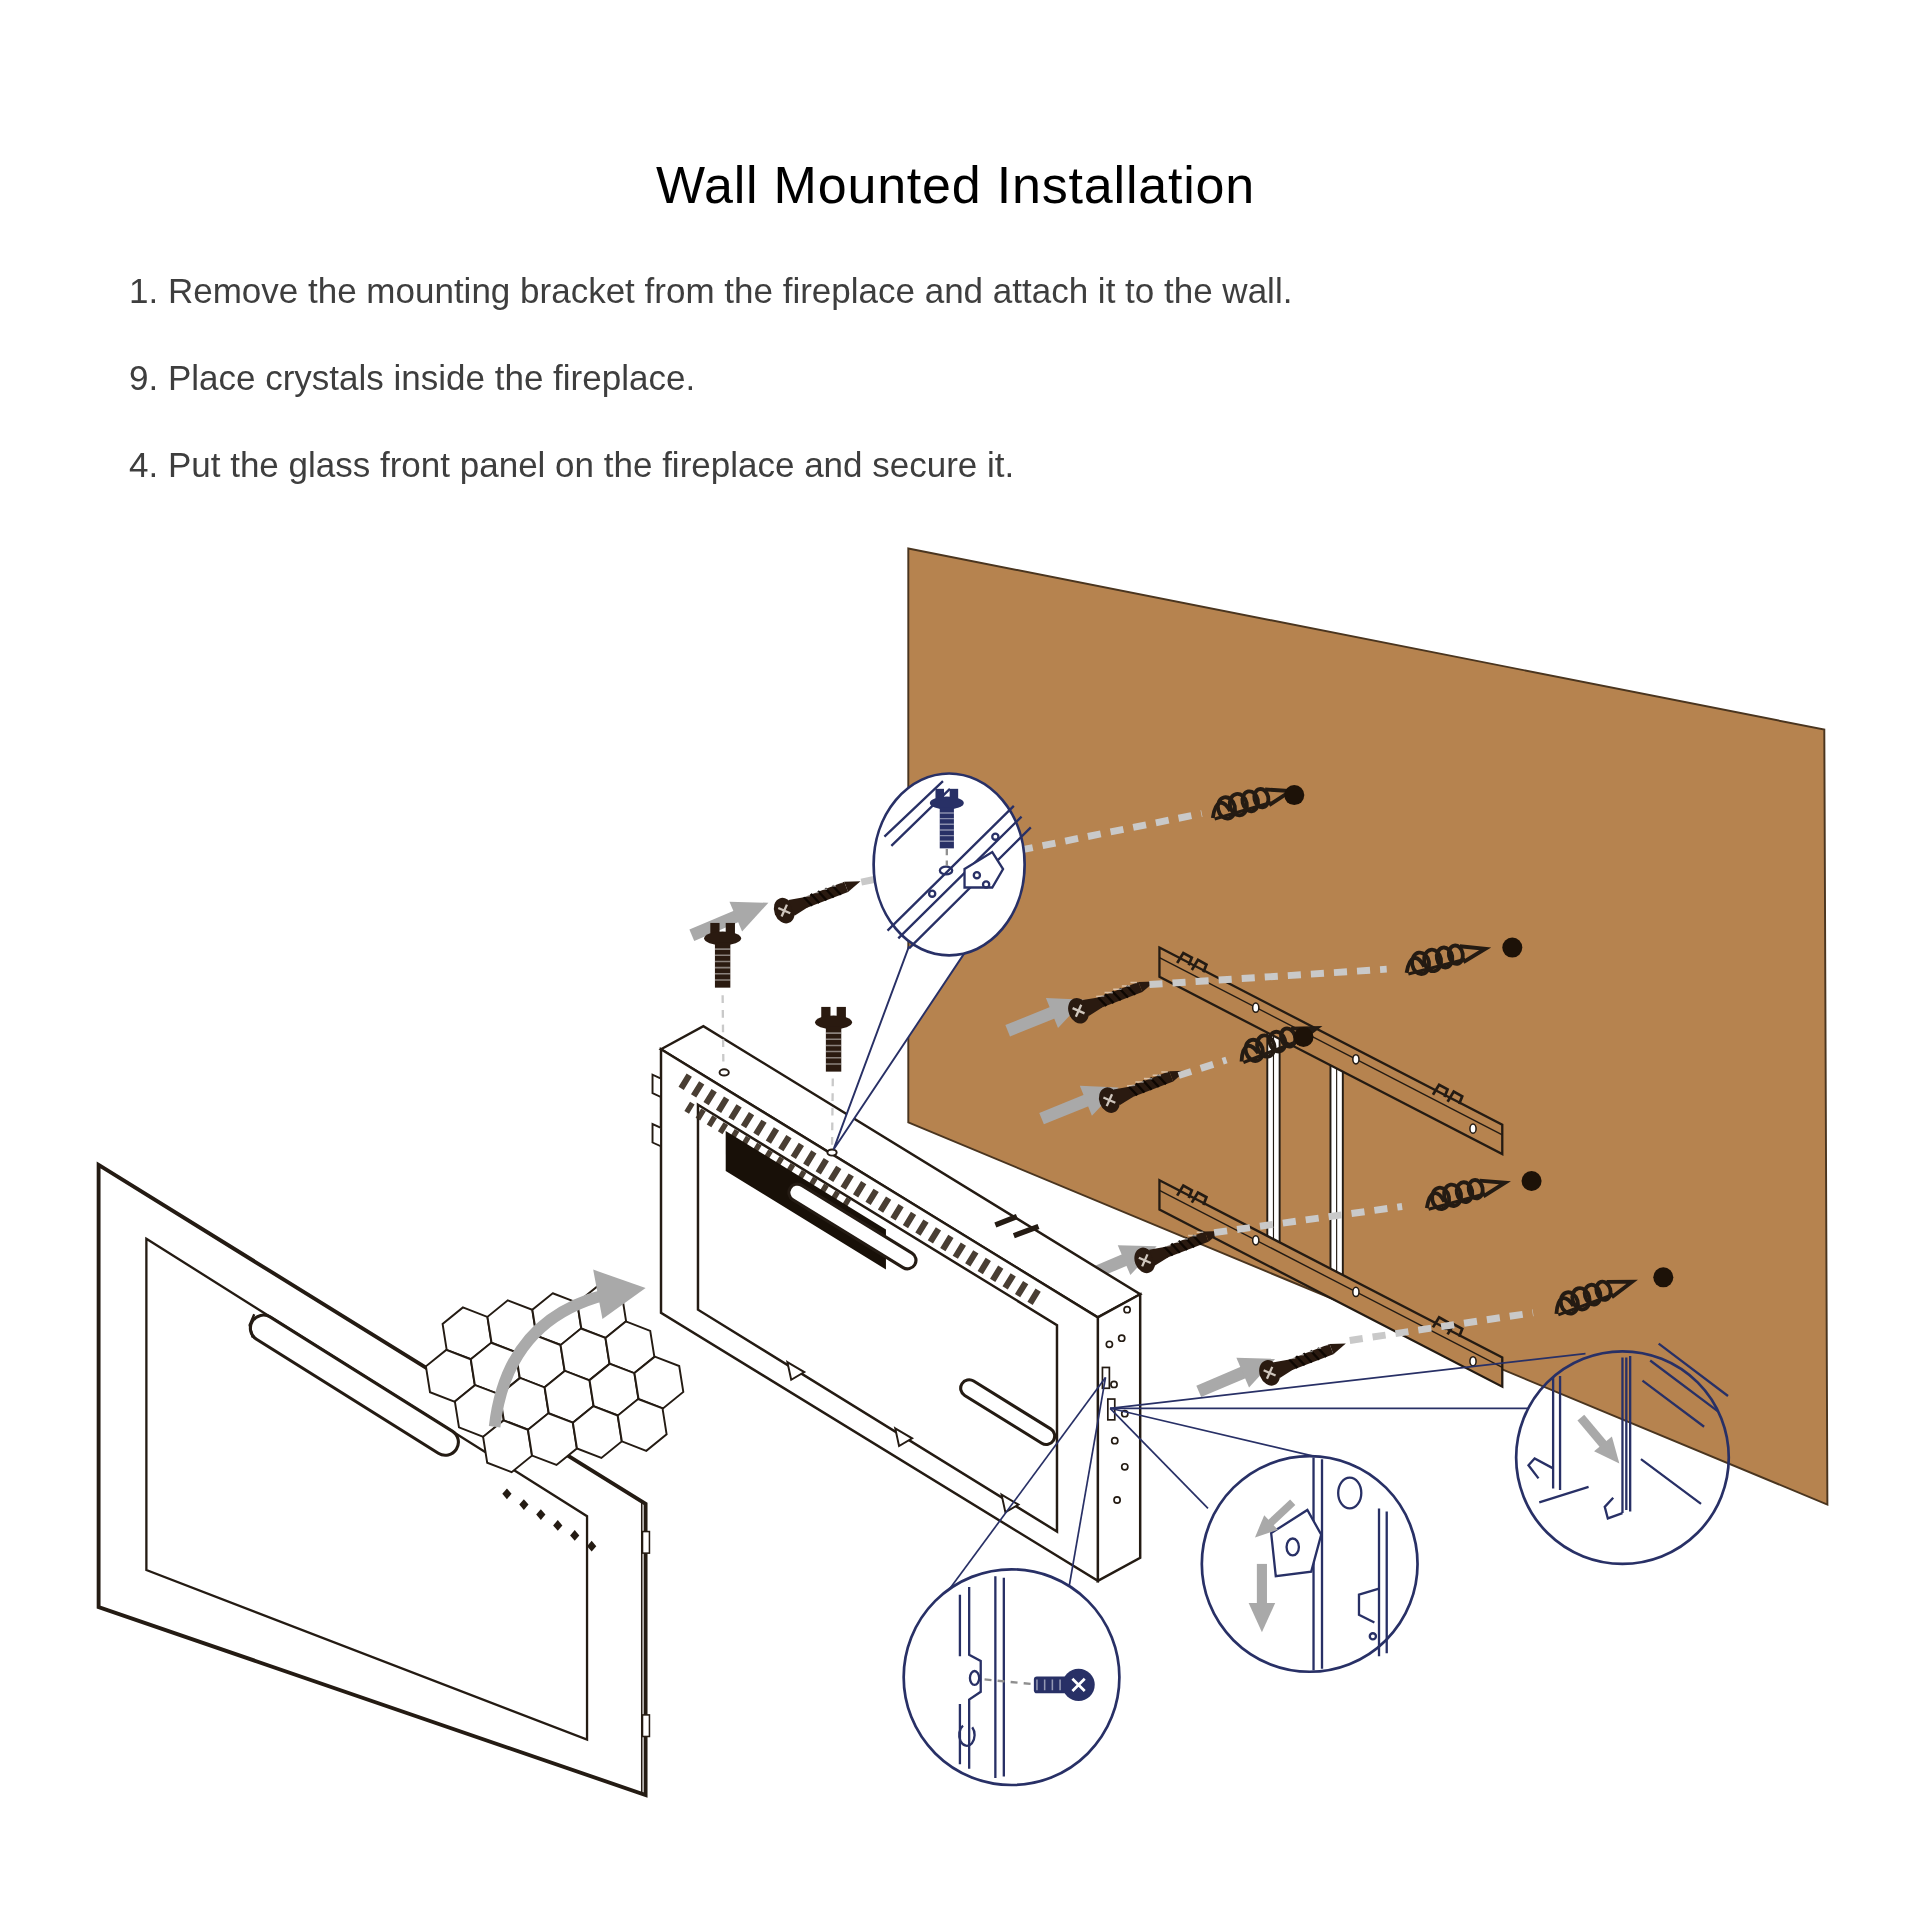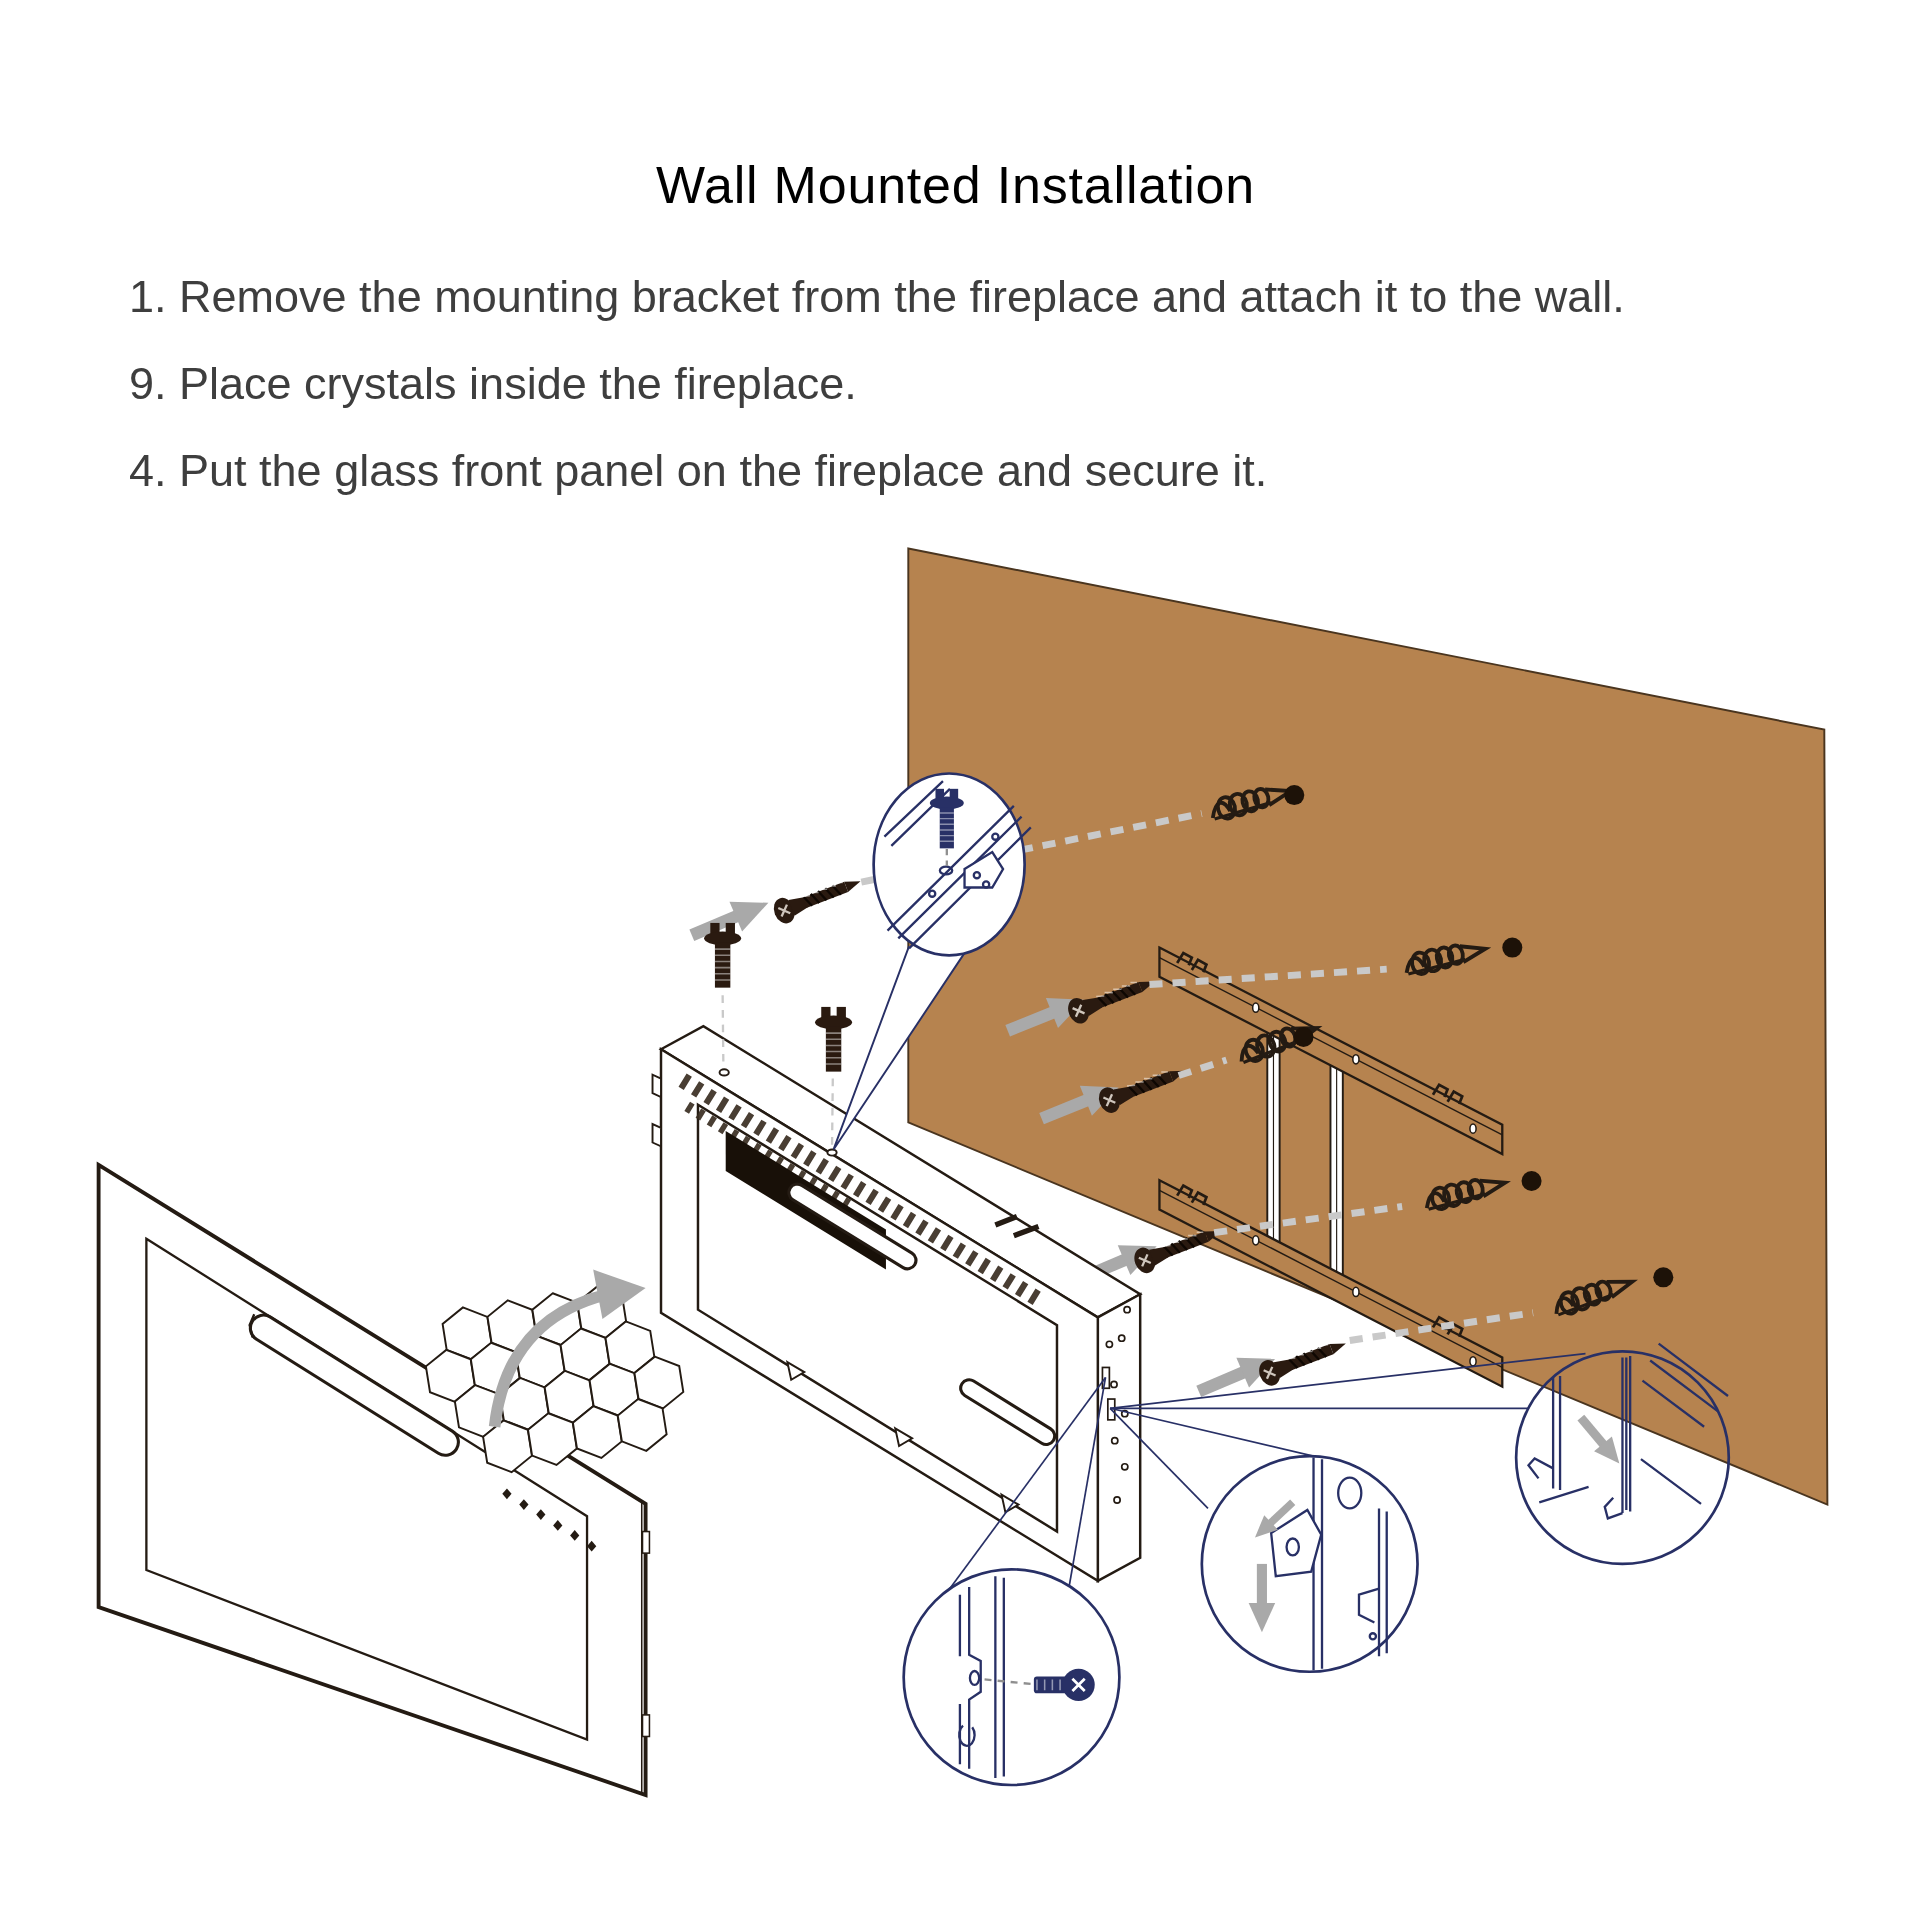--- a/index.html
+++ b/index.html
@@ -1,21 +1,21 @@
 <!DOCTYPE html>
 <html style="--title: #000000; --text: #3e3e3e; --wall: #b6834f; --navy: #283066; --ink: #241b13; --screw: #2a1a10; --arrow: #a9a9a9; --dash: #c9c9c9; --dot: #1d1208;font-size:12.3px"><head>
 <meta charset="utf-8">
 <style>
   html,body{margin:0;padding:0;background:#ffffff;}
   .page{position:relative;width:1926px;height:1926px;background:#fff;overflow:hidden;
         font-family:"Liberation Sans", sans-serif;}
   .title{position:absolute;top:123px;left:0;width:1911px;text-align:center;
          font-size:52px;font-weight:400;letter-spacing:0.8px;color:var(--title,#000);margin-top:32px;}
   .steps{position:absolute;left:129px;top:271px;}
-  .step{font-size:45px;color:var(--text,#3e3e3e);height:87px;white-space:nowrap;}
+  .step{font-size:35px;color:var(--text,#3e3e3e);height:87px;white-space:nowrap;}
   svg.diagram{position:absolute;left:0;top:0;width:1926px;height:1926px;}
   
   .ink   {stroke:var(--ink,#241b13);}
   .navy  {stroke:var(--navy,#283066);}
   .navyf {fill:var(--navy,#283066);}
   .wallf {fill:var(--wall,#b6834f);}
   .grayf {fill:var(--arrow,#a9a9a9);}
   .dash  {stroke:var(--dash,#c9c9c9);}
   .screwf{fill:var(--screw,#2a1a10);}
   .nf{fill:none}

